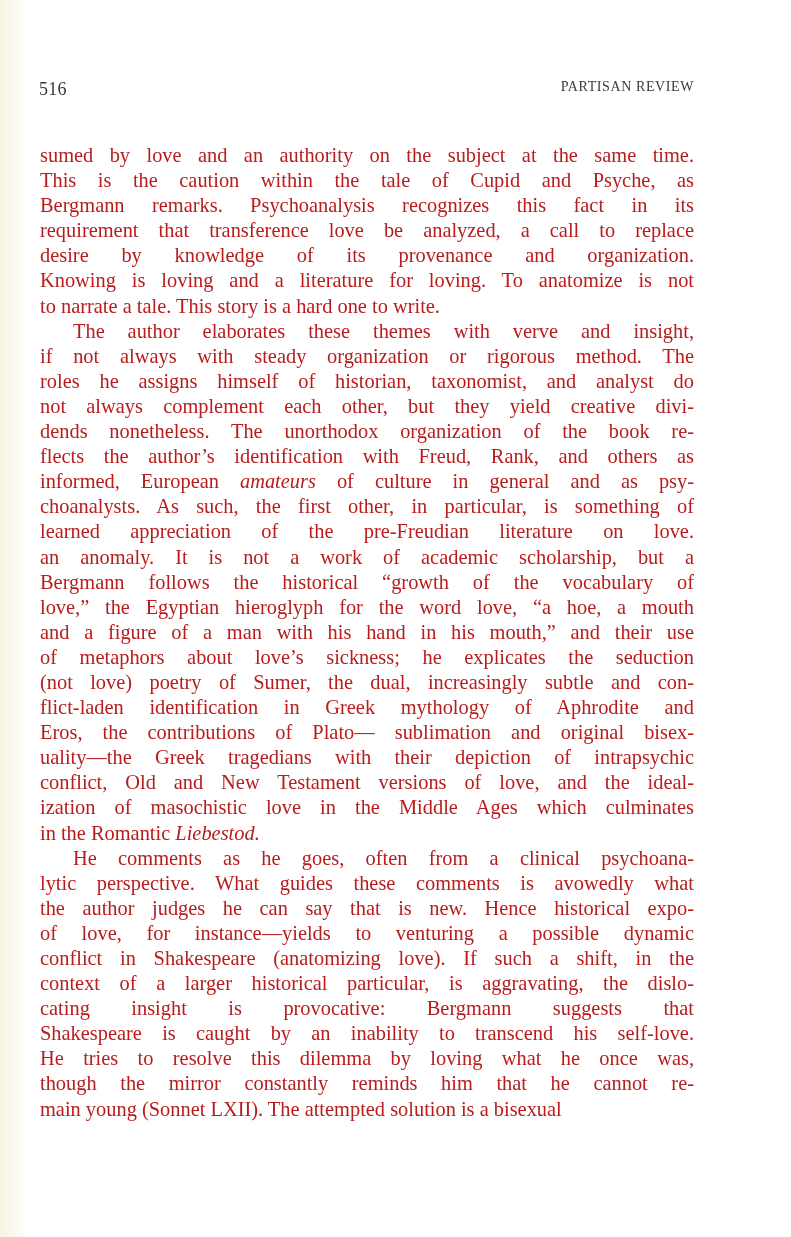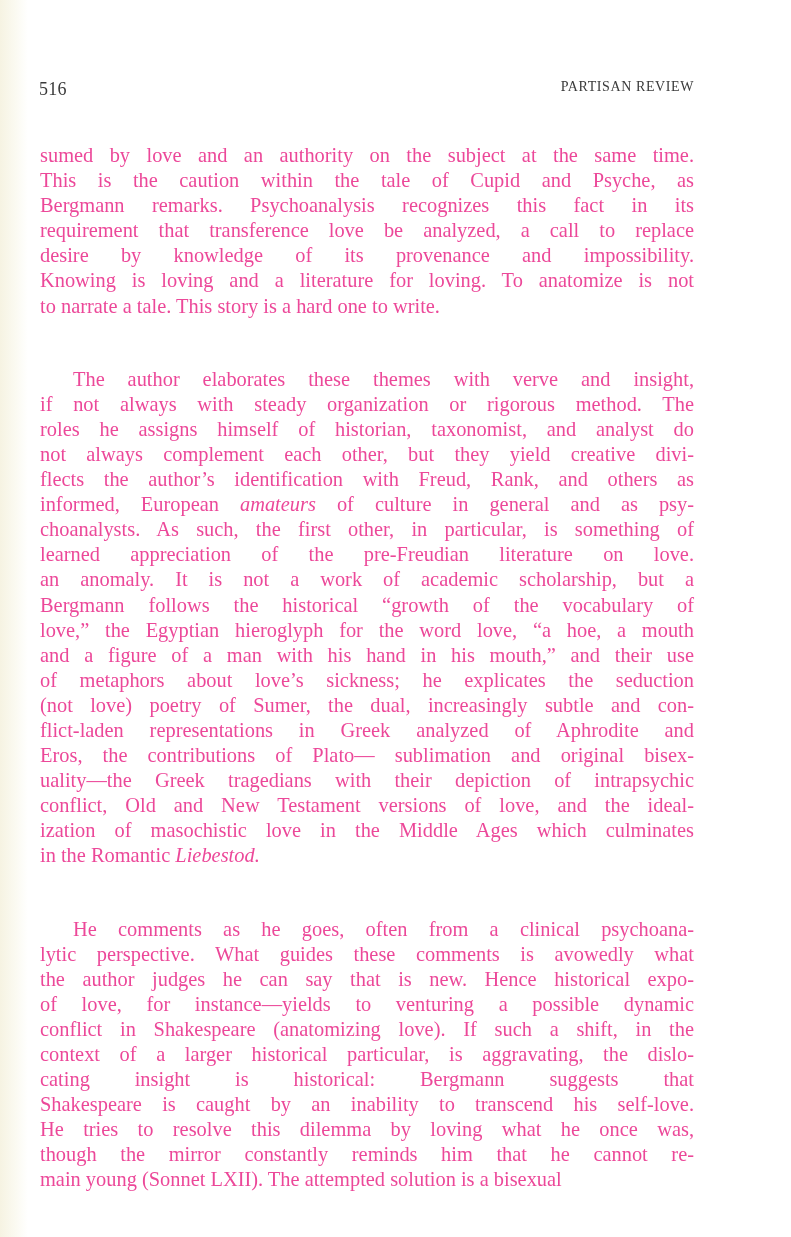--- a/index.html
+++ b/index.html
@@ -46,35 +46,34 @@
       letter-spacing: 0.6px;
     }
     .body-text {
       position: absolute;
       top: 143px;
       left: 40px;
       width: 654px;
       font-family: "Liberation Serif", serif;
       font-size: 20.4px;
       line-height: 25.1px;
-      color: #ec4899;
+      color: #b91c1c;
     }
     .line {
       display: block;
       white-space: nowrap;
       text-align: justify;
       text-align-last: justify;
       height: 25.1px;
     }
     .line.last {
       text-align-last: left;
     }
     .line.indent {
       padding-left: 33px;
-      margin-top: 48px;
     }
     .line em {
       font-style: italic;
     }
   </style>
 </head>
 <body>
 
 <div class="page-edge"></div>
 
@@ -82,52 +81,53 @@
   <span class="folio">516</span>
   <span class="journal-title">PARTISAN REVIEW</span>
 </div>
 
 <div class="body-text" id="body-text">
     <div>
       <span class="line">sumed by love and an authority on the subject at the same time.</span>
       <span class="line">This is the caution within the tale of Cupid and Psyche, as</span>
       <span class="line">Bergmann remarks. Psychoanalysis recognizes this fact in its</span>
       <span class="line">requirement that transference love be analyzed, a call to replace</span>
-      <span class="line">desire by knowledge of its provenance and impossibility.</span>
+      <span class="line">desire by knowledge of its provenance and organization.</span>
       <span class="line">Knowing is loving and a literature for loving. To anatomize is not</span>
       <span class="line last">to narrate a tale. This story is a hard one to write.</span>
     </div>
     <div>
       <span class="line indent">The author elaborates these themes with verve and insight,</span>
       <span class="line">if not always with steady organization or rigorous method. The</span>
       <span class="line">roles he assigns himself of historian, taxonomist, and analyst do</span>
       <span class="line">not always complement each other, but they yield creative divi-</span>
+      <span class="line">dends nonetheless. The unorthodox organization of the book re-</span>
       <span class="line">flects the author’s identification with Freud, Rank, and others as</span>
       <span class="line">informed, European <em>amateurs</em> of culture in general and as psy-</span>
       <span class="line">choanalysts. As such, the first other, in particular, is something of</span>
       <span class="line">learned appreciation of the pre-Freudian literature on love.</span>
       <span class="line">an anomaly. It is not a work of academic scholarship, but a</span>
       <span class="line">Bergmann follows the historical “growth of the vocabulary of</span>
       <span class="line">love,” the Egyptian hieroglyph for the word love, “a hoe, a mouth</span>
       <span class="line">and a figure of a man with his hand in his mouth,” and their use</span>
       <span class="line">of metaphors about love’s sickness; he explicates the seduction</span>
       <span class="line">(not love) poetry of Sumer, the dual, increasingly subtle and con-</span>
-      <span class="line">flict-laden representations in Greek analyzed of Aphrodite and</span>
+      <span class="line">flict-laden identification in Greek mythology of Aphrodite and</span>
       <span class="line">Eros, the contributions of Plato— sublimation and original bisex-</span>
       <span class="line">uality—the Greek tragedians with their depiction of intrapsychic</span>
       <span class="line">conflict, Old and New Testament versions of love, and the ideal-</span>
       <span class="line">ization of masochistic love in the Middle Ages which culminates</span>
       <span class="line last">in the Romantic <em>Liebestod.</em></span>
     </div>
     <div>
       <span class="line indent">He comments as he goes, often from a clinical psychoana-</span>
       <span class="line">lytic perspective. What guides these comments is avowedly what</span>
       <span class="line">the author judges he can say that is new. Hence historical expo-</span>
       <span class="line">of love, for instance—yields to venturing a possible dynamic</span>
       <span class="line">conflict in Shakespeare (anatomizing love). If such a shift, in the</span>
       <span class="line">context of a larger historical particular, is aggravating, the dislo-</span>
-      <span class="line">cating insight is historical: Bergmann suggests that</span>
+      <span class="line">cating insight is provocative: Bergmann suggests that</span>
       <span class="line">Shakespeare is caught by an inability to transcend his self-love.</span>
       <span class="line">He tries to resolve this dilemma by loving what he once was,</span>
       <span class="line">though the mirror constantly reminds him that he cannot re-</span>
       <span class="line last">main young (Sonnet LXII). The attempted solution is a bisexual</span>
     </div>
   </div>
 
 </body></html>

